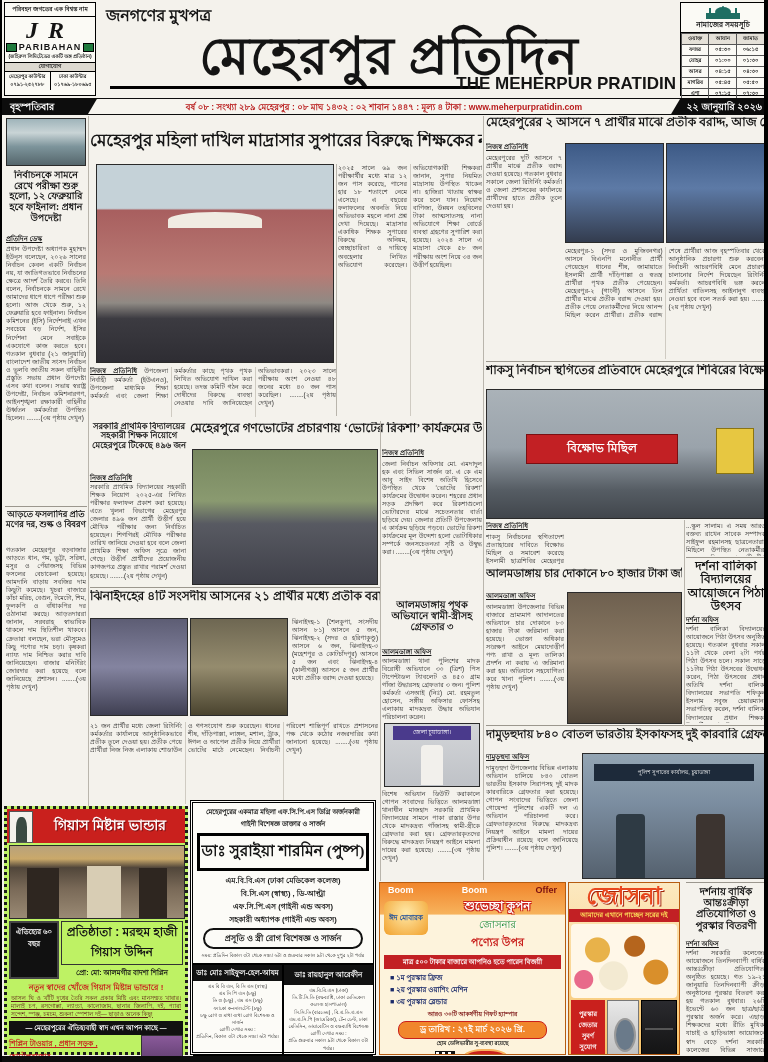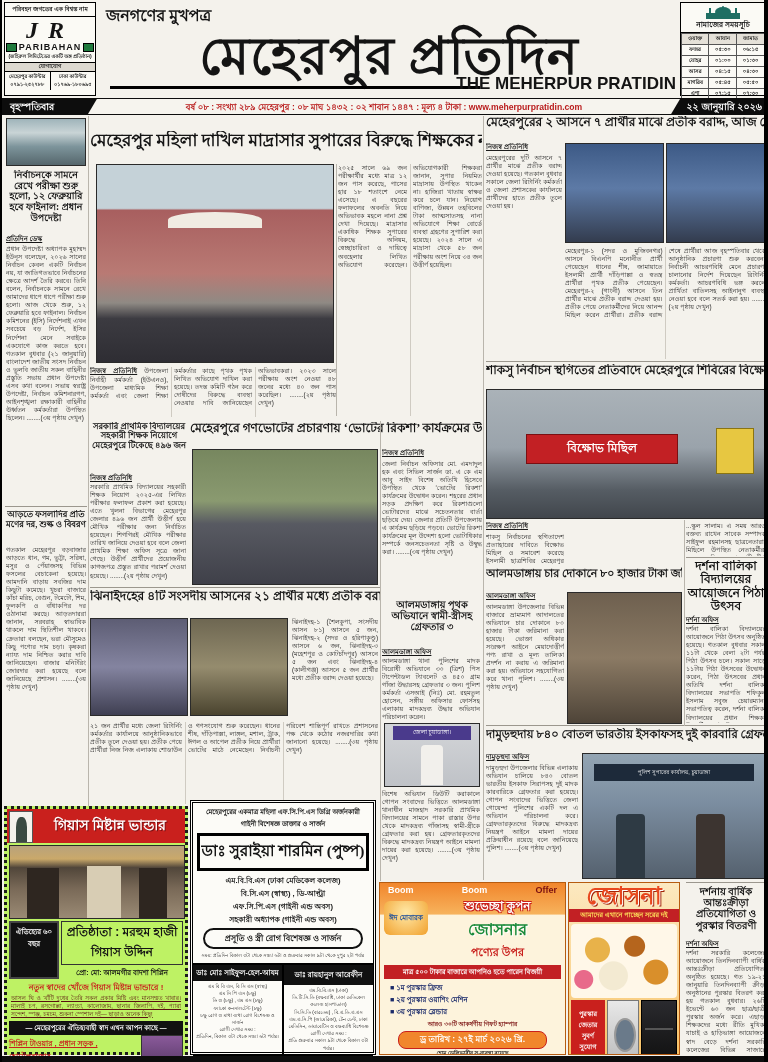--- a/index.html
+++ b/index.html
@@ -314,21 +314,21 @@
   <div class="abs" style="left:377px;top:882px;width:187px;height:173px;border:1px solid #b65c10;background:linear-gradient(180deg,#f1862c 0%,#f7b25c 18%,#fdf3dc 19%,#fdf3dc 100%);overflow:hidden;">
     <div style="display:flex;justify-content:space-between;padding:2px 8px;color:#fff;font-weight:bold;font-size:9px;">
       <span>Boom</span>
       <span>Boom</span>
       <span style="color:#7a1010;">Offer</span>
     </div>
     <div style="position:relative;">
       <div style="position:absolute;left:4px;top:4px;width:44px;height:34px;background:radial-gradient(circle at 50% 35%,#ffe9a8,#f1a02c);border-radius:6px;color:#1c4f9c;font-size:7px;font-weight:bold;text-align:center;line-height:34px;">ঈদ মোবারক</div>
       <div style="margin-left:50px;text-align:center;">
         <div style="font-size:12px;font-weight:bold;color:#fff;text-shadow:1px 1px 0 #c9201d,-1px -1px 0 #c9201d,1px -1px 0 #c9201d,-1px 1px 0 #c9201d;">শুভেচ্ছা কুপন</div>
-        <div style="font-size:16px;font-weight:bold;color:#1a8a3a;text-shadow:1px 1px 0 #fff;">জোসনার</div>
+        <div style="font-size:10px;font-weight:normal;color:#1a8a3a;text-shadow:1px 1px 0 #fff;">জোসনার</div>
         <div style="font-size:11px;font-weight:bold;color:#c9201d;">পণ্যের উপর</div>
       </div>
     </div>
     <div class="bannerred ctr" style="font-size:6.6px;margin:2px 4px;padding:1px 0;">মাত্র ৫০০ টাকার বাজারে আপনিও হতে পারেন বিজয়ী</div>
     <div style="padding:1px 10px;text-align:left;font-weight:bold;color:#1a2a6a;">
       <div style="font-size:7px;">■ ১ম পুরস্কার ফ্রিজ</div>
       <div style="font-size:7px;">■ ২য় পুরস্কার ওয়াশিং মেশিন</div>
       <div style="font-size:7px;">■ ৩য় পুরস্কার ব্লেন্ডার</div>
     </div>
     <div class="ctr" style="font-size:6px;font-weight:bold;color:#7a1010;">আরও ৩০টি আকর্ষণীয় গিফট হ্যাম্পার</div>

